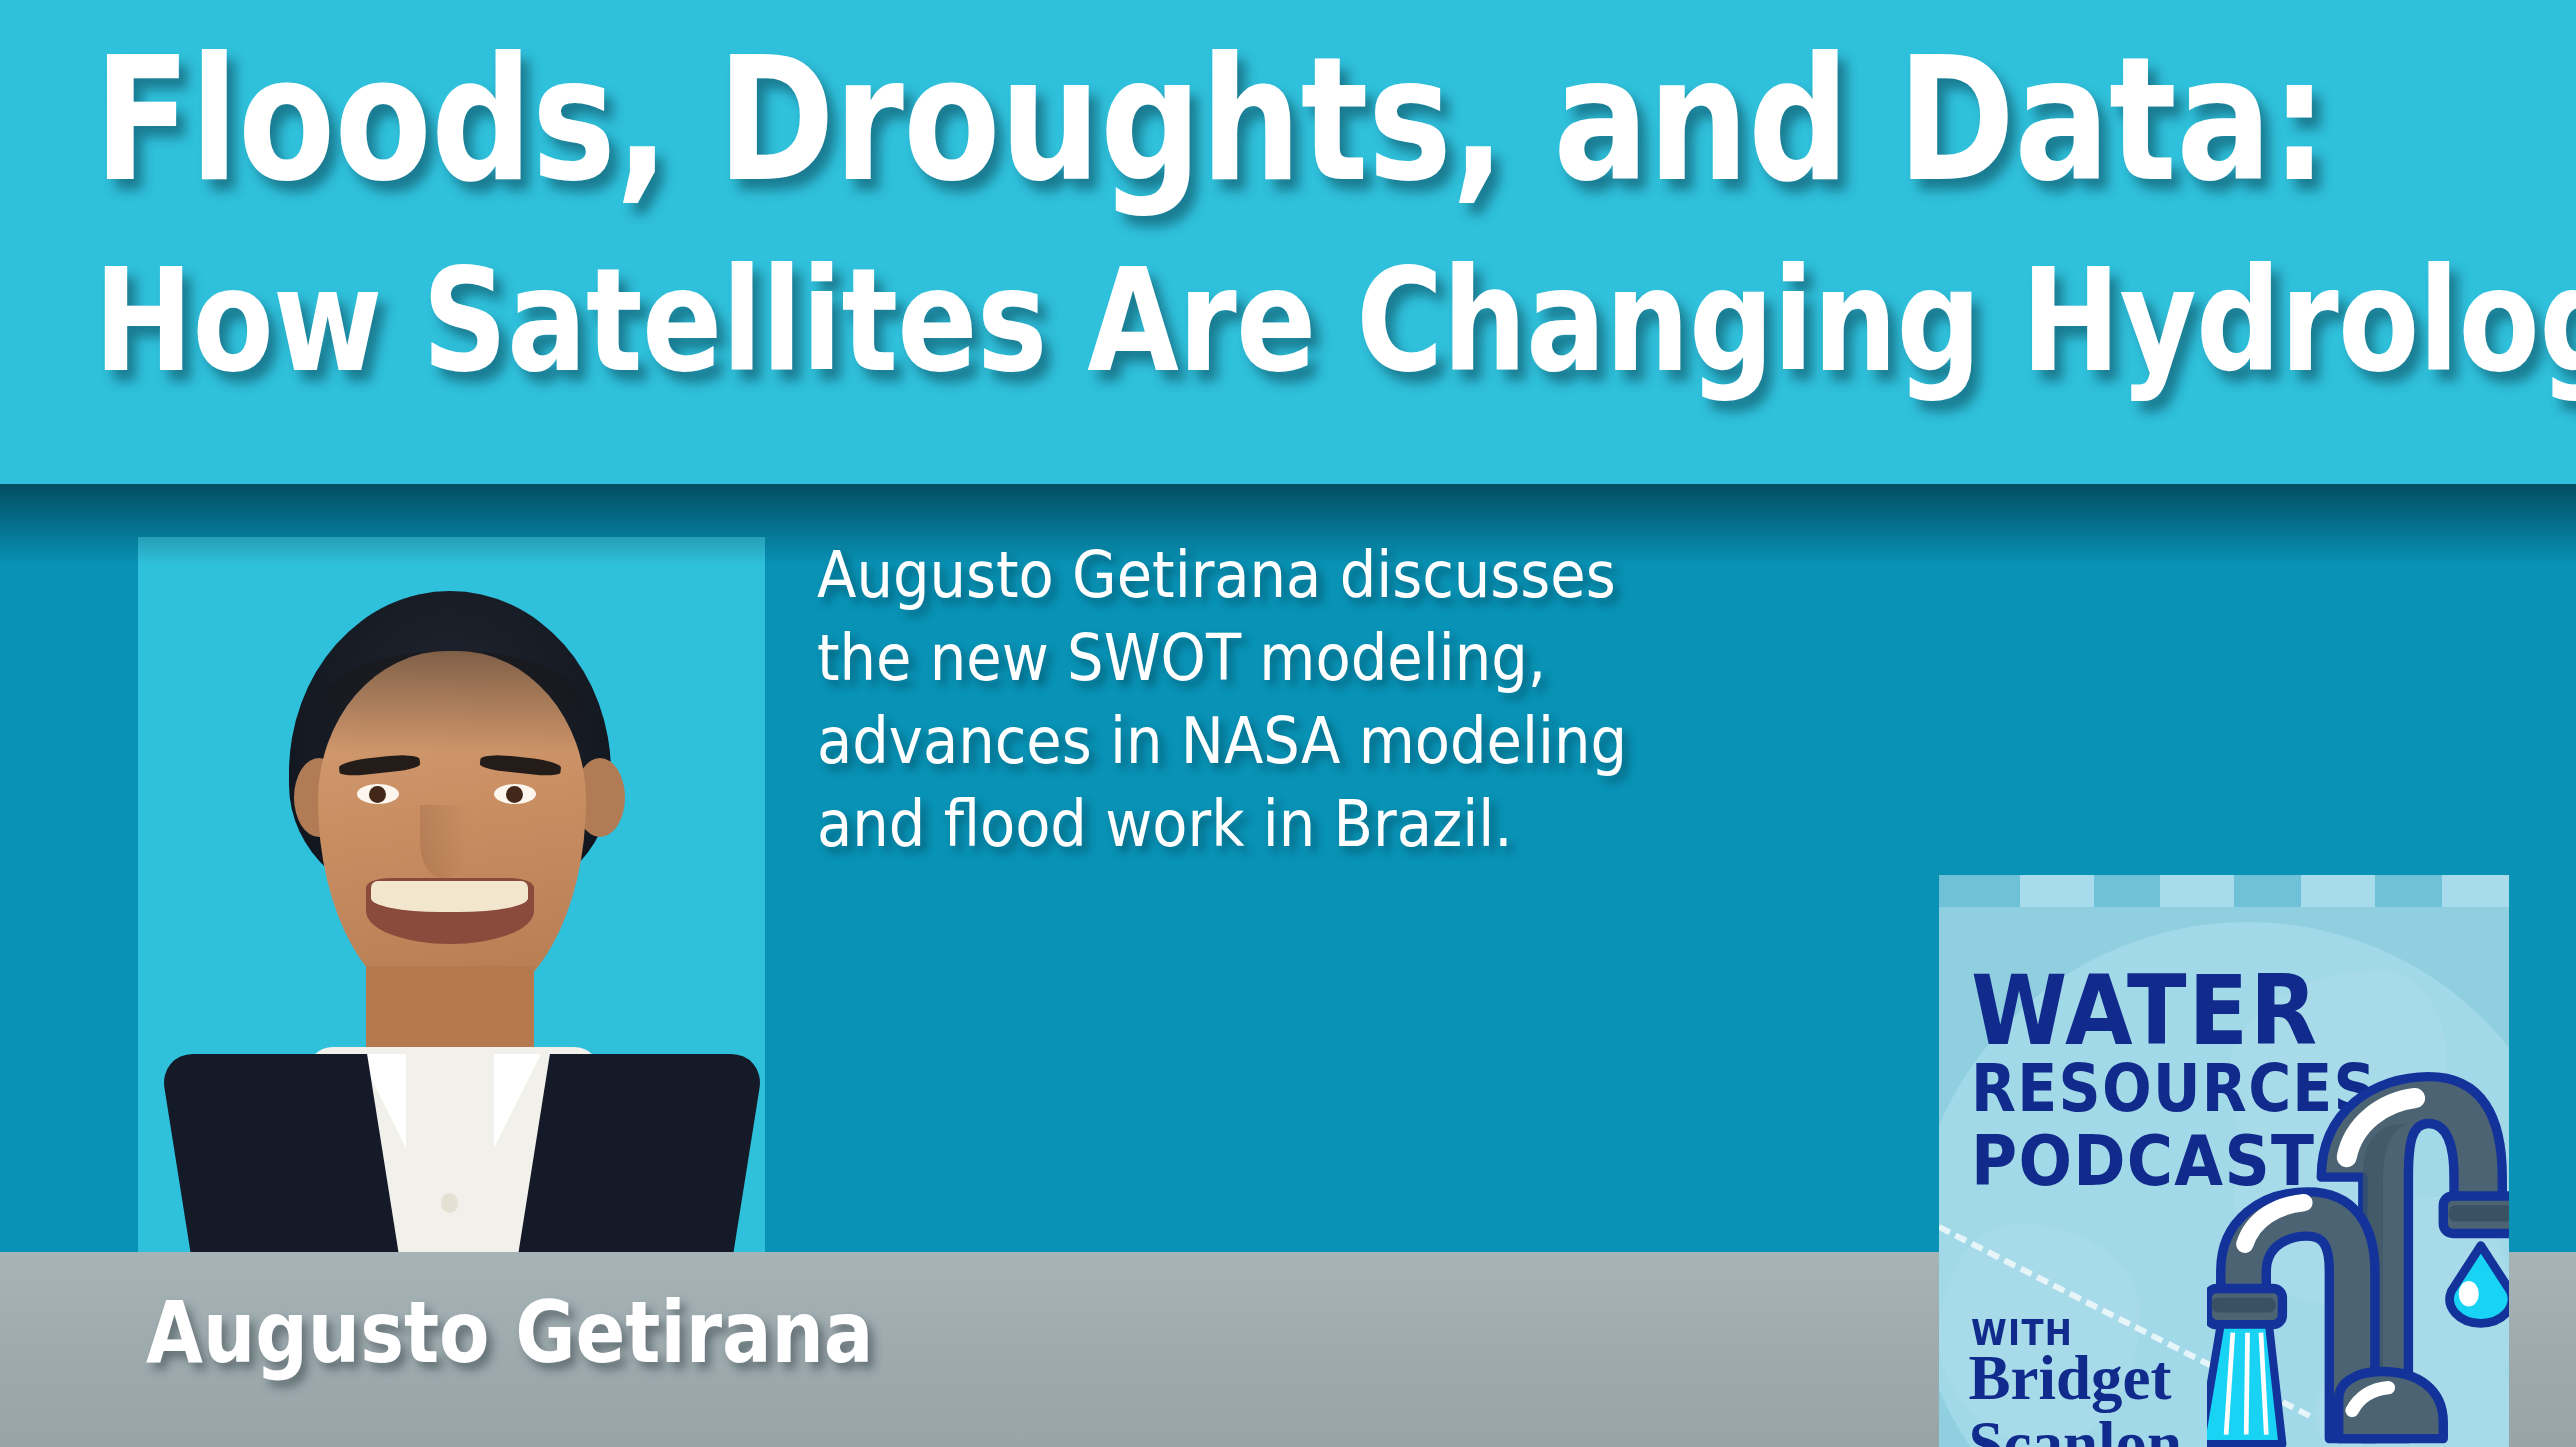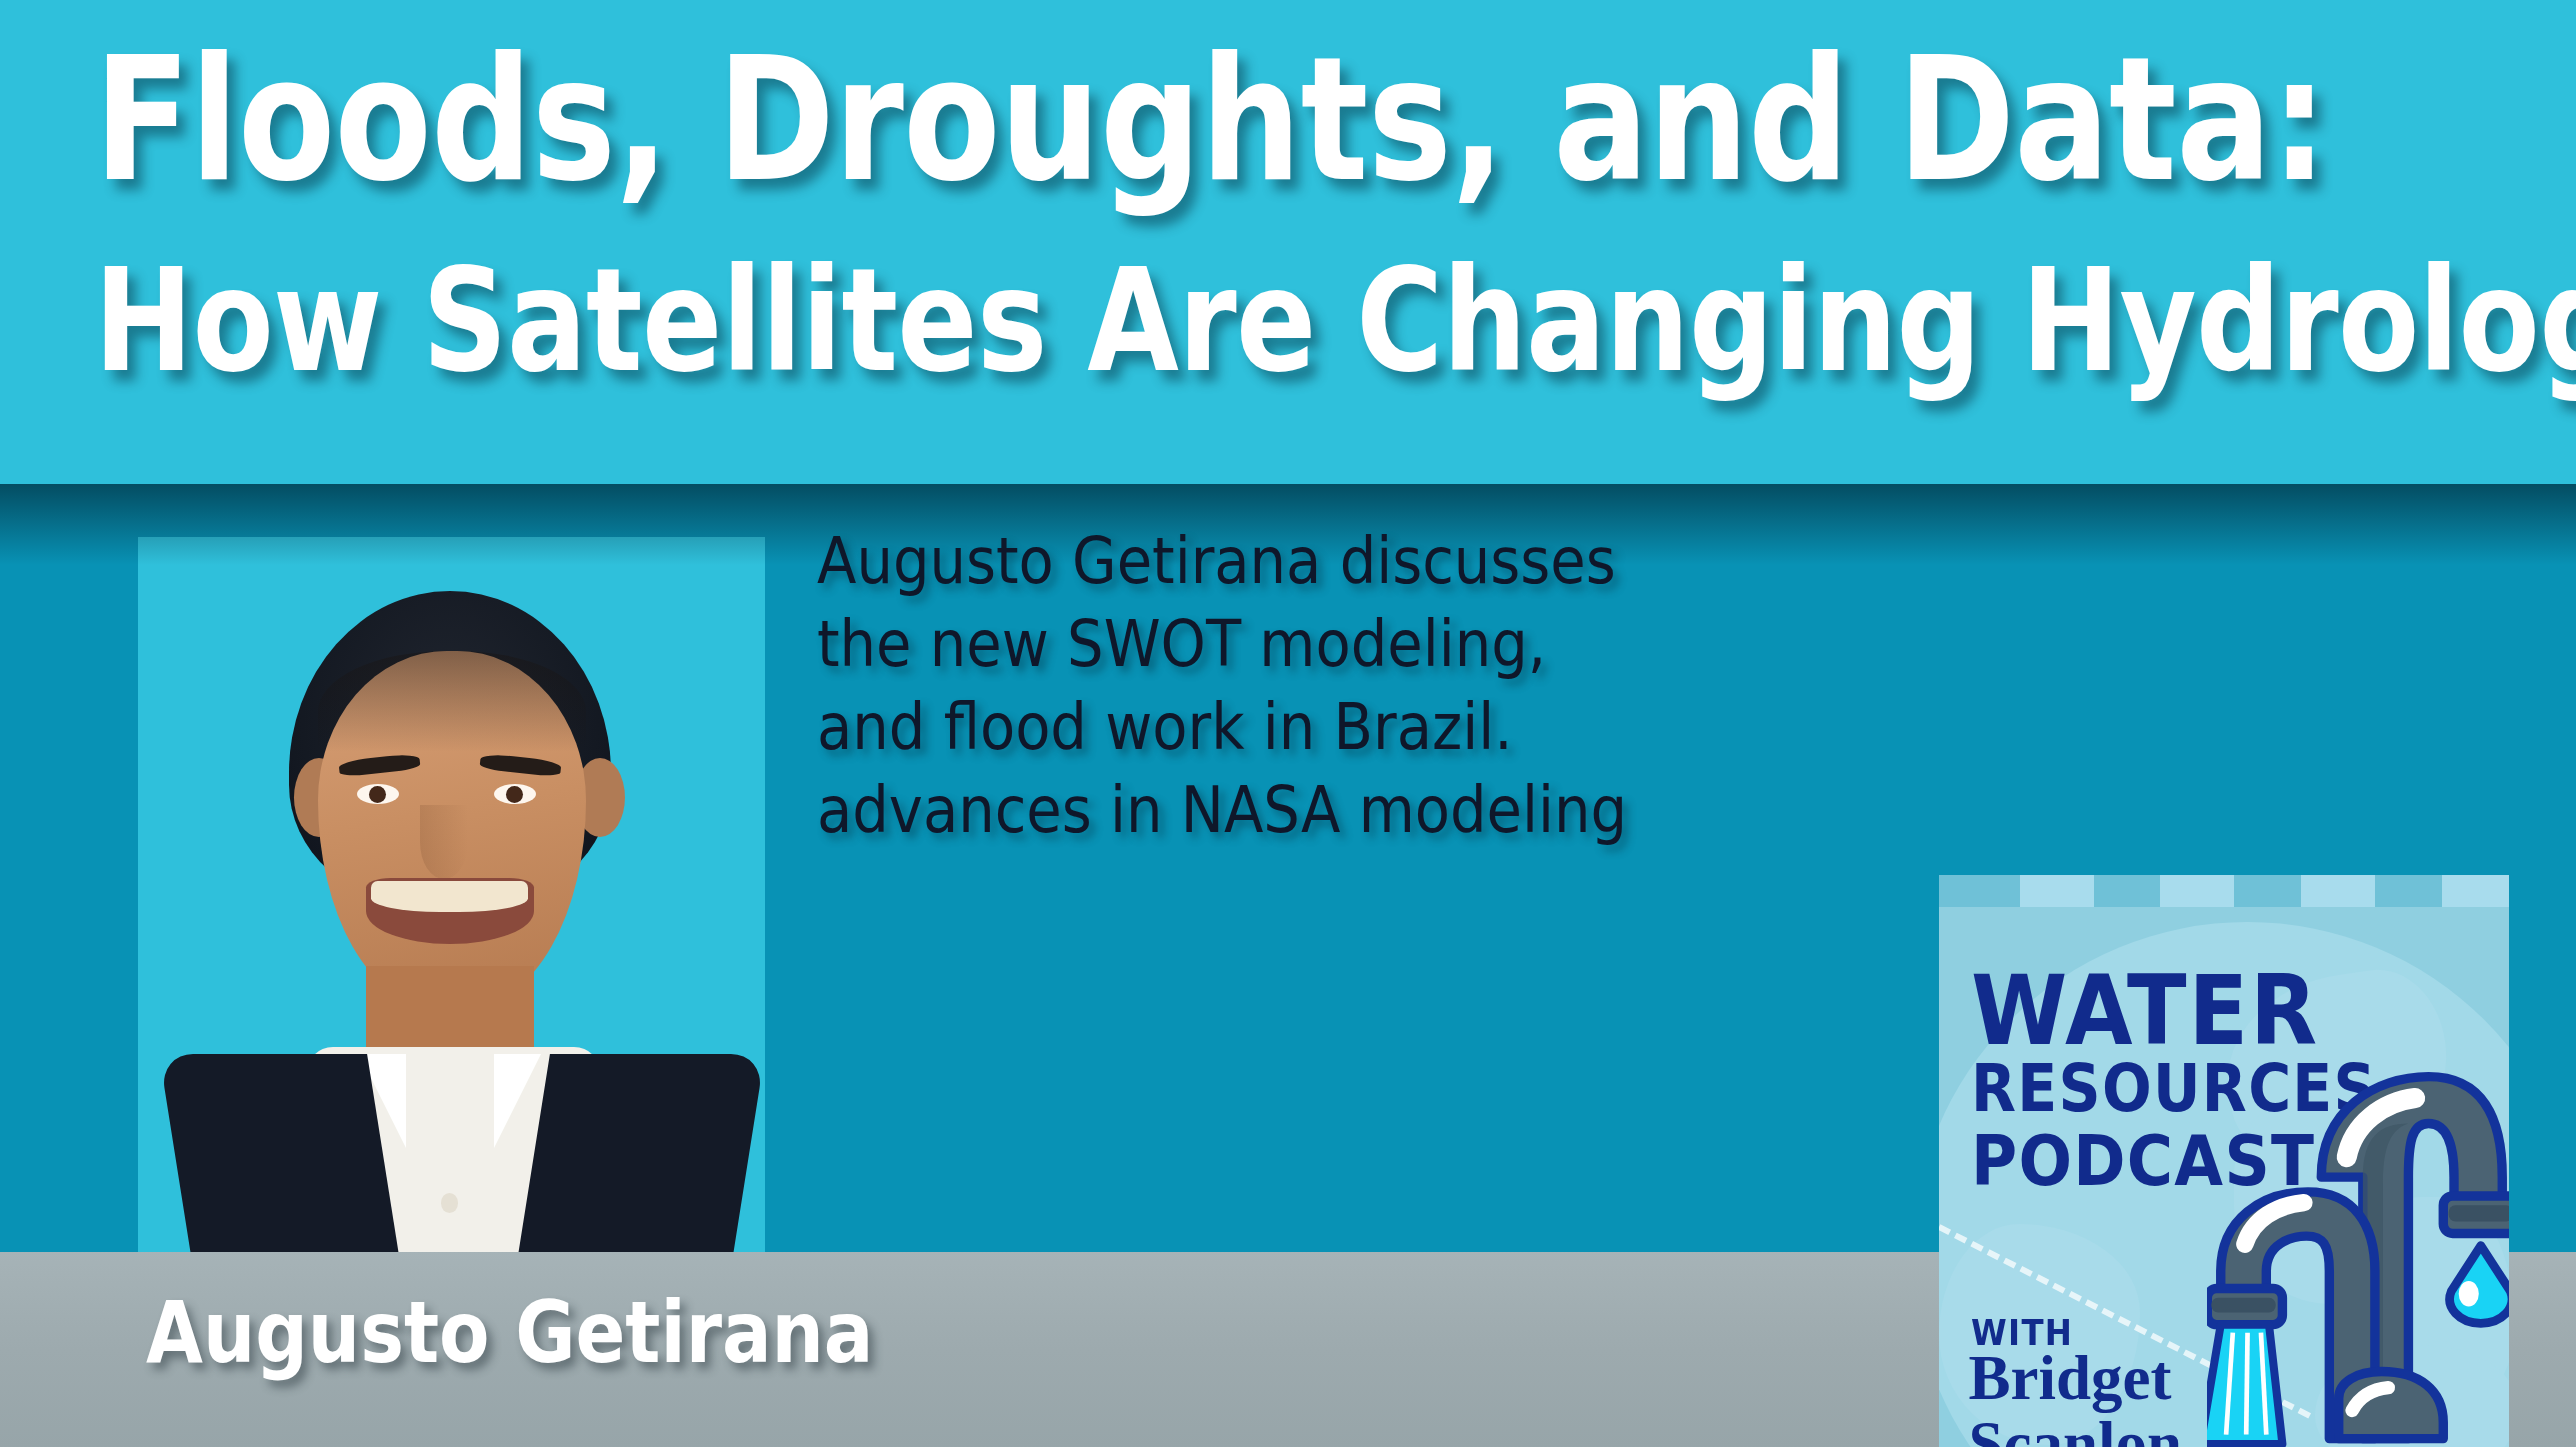--- a/index.html
+++ b/index.html
@@ -225,23 +225,23 @@
     width: 17.4px;
     height: 20px;
     background: #e5e0d4;
     border-radius: 50%;
   }
 
   
   .description {
     position: absolute;
     left: 817px;
-    top: 520px;
+    top: 534px;
     width: 1087px;
-    color: #0f172a;
+    color: #ffffff;
     font-family: "Liberation Sans Narrow", "DejaVu Sans Condensed", "Liberation Sans", sans-serif;
     font-size: 64px;
     line-height: 83px;
     text-shadow: 5.4px 6px 8px rgba(0,35,50,0.42);
     z-index: 6;
   }
   .description .dl { display: block; white-space: nowrap; }
 
   
   .bottom-bar {
@@ -425,22 +425,22 @@
     <div class="ph-collar-l"></div>
     <div class="ph-collar-r"></div>
     <div class="ph-jacket-l"></div>
     <div class="ph-jacket-r"></div>
     <div class="ph-button"></div>
   </div>
 
   <div class="description">
     <span class="dl">Augusto Getirana discusses</span>
     <span class="dl">the new SWOT modeling,</span>
+    <span class="dl">advances in NASA modeling</span>
     <span class="dl">and flood work in Brazil.</span>
-    <span class="dl">advances in NASA modeling</span>
   </div>
 
   <div class="bottom-bar"></div>
   <div class="guest-name">Augusto Getirana</div>
 
   <div class="logo">
 
     <div class="logo-globe"></div>
     <div class="logo-land land-a"></div>
     <div class="logo-land land-b"></div>

